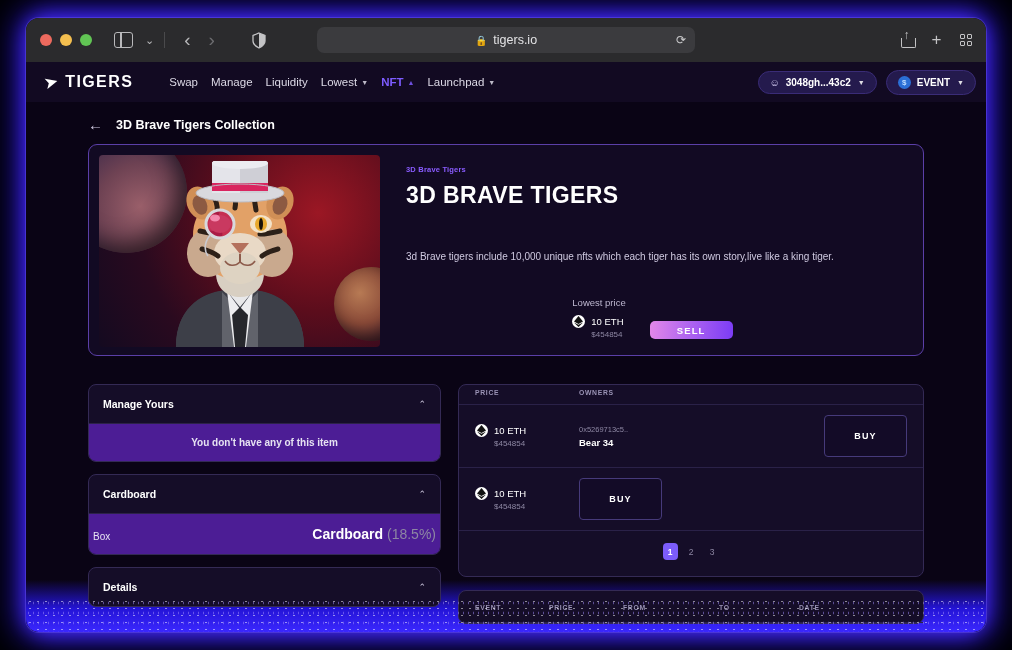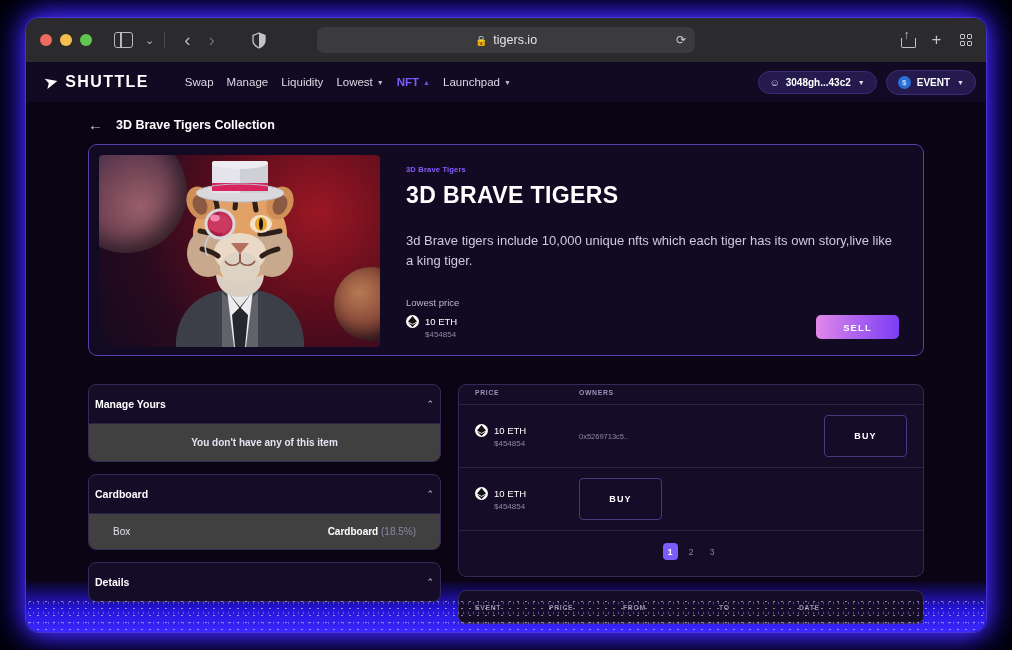--- a/index.html
+++ b/index.html
@@ -163,57 +163,57 @@
   .planet-b {
     position: absolute; right: -28px; bottom: 6px; width: 74px; height: 74px; border-radius: 50%;
     background: radial-gradient(circle at 35% 35%, #b77a54 0%, #8a4a38 45%, #4a2230 80%, #2a1424 100%);
     box-shadow: inset -6px -6px 16px rgba(0,0,0,.5);
   }
   .tiger { position: absolute; left: 50%; bottom: 0; transform: translateX(-50%); width: 196px; height: 186px; }
 
   .hero-info { flex: 1; padding: 10px 14px 6px 26px; display: flex; flex-direction: column; }
   .hero-collection { color: #8a5cff; font-size: 7.5px; font-weight: 800; letter-spacing: .2px; }
   .hero-title { color: #fff; font-size: 23px; font-weight: 800; letter-spacing: .4px; margin-top: 8px; }
-  .hero-desc { color: #cfc9e0; font-size: 13px; margin-top: 22px; line-height: 1.5; }
-  .hero-bottom { margin-top: auto; display: flex; align-items: flex-end; justify-content: space-between; gap: 24px; }
+  .hero-desc { color: #cfc9e0; font-size: 10px; margin-top: 40px; line-height: 1.5; }
+  .hero-bottom { margin-top: auto; display: flex; align-items: flex-end; justify-content: center; gap: 24px; }
   .lowest-label { color: #bdb7cf; font-size: 9.5px; margin-bottom: 7px; }
   .price-row { display: flex; align-items: center; gap: 6px; }
   .eth-ic {
     width: 13px; height: 13px; border-radius: 50%; background: #fff;
     display: flex; align-items: center; justify-content: center; flex: none;
   }
   .eth-ic svg { display: block; }
   .price-eth { color: #fff; font-size: 9.5px; font-weight: 400; }
   .price-usd { color: #8d87a3; font-size: 8px; margin-left: 19px; margin-top: 2px; }
   .sell-btn {
-    width: 83px; height: 24px; border-radius: 5px; border: none; cursor: pointer;
+    width: 83px; height: 18px; border-radius: 5px; border: none; cursor: pointer;
     background: linear-gradient(95deg, #e388e8 0%, #b468ef 42%, #7b3cf5 100%);
     color: #fff; font-size: 9.5px; font-weight: 800; letter-spacing: 1.1px;
   }
 
   
   .cols { display: flex; gap: 17px; margin-top: 28px; }
   .col-left { width: 353px; flex: none; }
   .col-right { flex: 1; }
 
   .card {
     border: 1px solid #342a55; border-radius: 8px; background: #150d28;
     overflow: hidden; margin-bottom: 12px;
   }
   .card-head {
     display: flex; align-items: center; justify-content: space-between;
-    padding: 13px 6px; cursor: pointer;
+    padding: 13px 14px; cursor: pointer;
   }
   .card-head .t { color: #fff; font-size: 10.5px; font-weight: 700; }
   .chev { color: #cfc9e0; font-size: 9px; }
-  .card-body { border-top: 1px solid #2c2348; background: #404040; }
+  .card-body { border-top: 1px solid #2c2348; background: #4c1d95; }
   .empty-msg { text-align: center; color: #e6e2f2; font-size: 10px; font-weight: 700; padding: 13px 0; }
-  .prop-row { display: flex; align-items: flex-end; justify-content: space-between; padding: 12px 24px; }
+  .prop-row { display: flex; align-items: flex-end; justify-content: space-between; padding: 12px 4px; }
   .prop-key { color: #e6e2f2; font-size: 10px; }
-  .prop-val { font-size: 10px; }
+  .prop-val { font-size: 14px; }
   .prop-val b { color: #fff; font-weight: 700; }
   .prop-val span { color: #8d87a3; }
 
   
   .sale-card { border: 1px solid #342a55; border-radius: 8px; background: #150d28; padding: 0 0 10px 0; }
   .sale-title { color: #fff; font-size: 11px; font-weight: 700; padding: 14px 16px 9px; }
   .sale-head {
     display: flex; align-items: center; padding: 4px 16px 8px;
     color: #9a93b5; font-size: 6.8px; font-weight: 700; letter-spacing: .7px;
     border-bottom: 1px solid #2a2148;
@@ -296,21 +296,21 @@
           <span></span>
       </div>
     </div>
   </div>
 
   <div id="page">
 
     <div id="site-nav">
       <div class="logo">
         <span class="logo-mark">➤</span>
-        <span class="logo-text">SHUTTLE</span>
+        <span class="logo-text">TIGERS</span>
       </div>
 
       <div class="nav-links">
         <div class="nav-link">
           <span>Swap</span>
         </div>
         <div class="nav-link">
           <span>Manage</span>
         </div>
         <div class="nav-link">
@@ -493,20 +493,21 @@
                         <path d="M4.5 0 L9 5.6 L4.5 8 L0 5.6 Z" fill="#121212"></path>
                         <path d="M4.5 8.8 L9 6.4 L4.5 11 L0 6.4 Z" fill="#121212"></path>
                       </svg>
                   </span>
                   <span class="price-eth">10 ETH</span>
                 </div>
                 <div class="price-usd">$454854</div>
               </div>
               <div class="srow-owner">
                 <div class="owner-addr">0x5269713c5..</div>
+                <div class="owner-name">Bear 34</div>
               </div>
               <button class="buy-btn">BUY</button>
             </div>
 
             <div class="sale-row">
               <div class="srow-price">
                 <div class="price-row">
                   <span class="eth-ic">
                     <svg width="9" height="11" viewBox="0 0 9 11">
                         <path d="M4.5 0 L9 5.6 L4.5 8 L0 5.6 Z" fill="#121212"></path>

